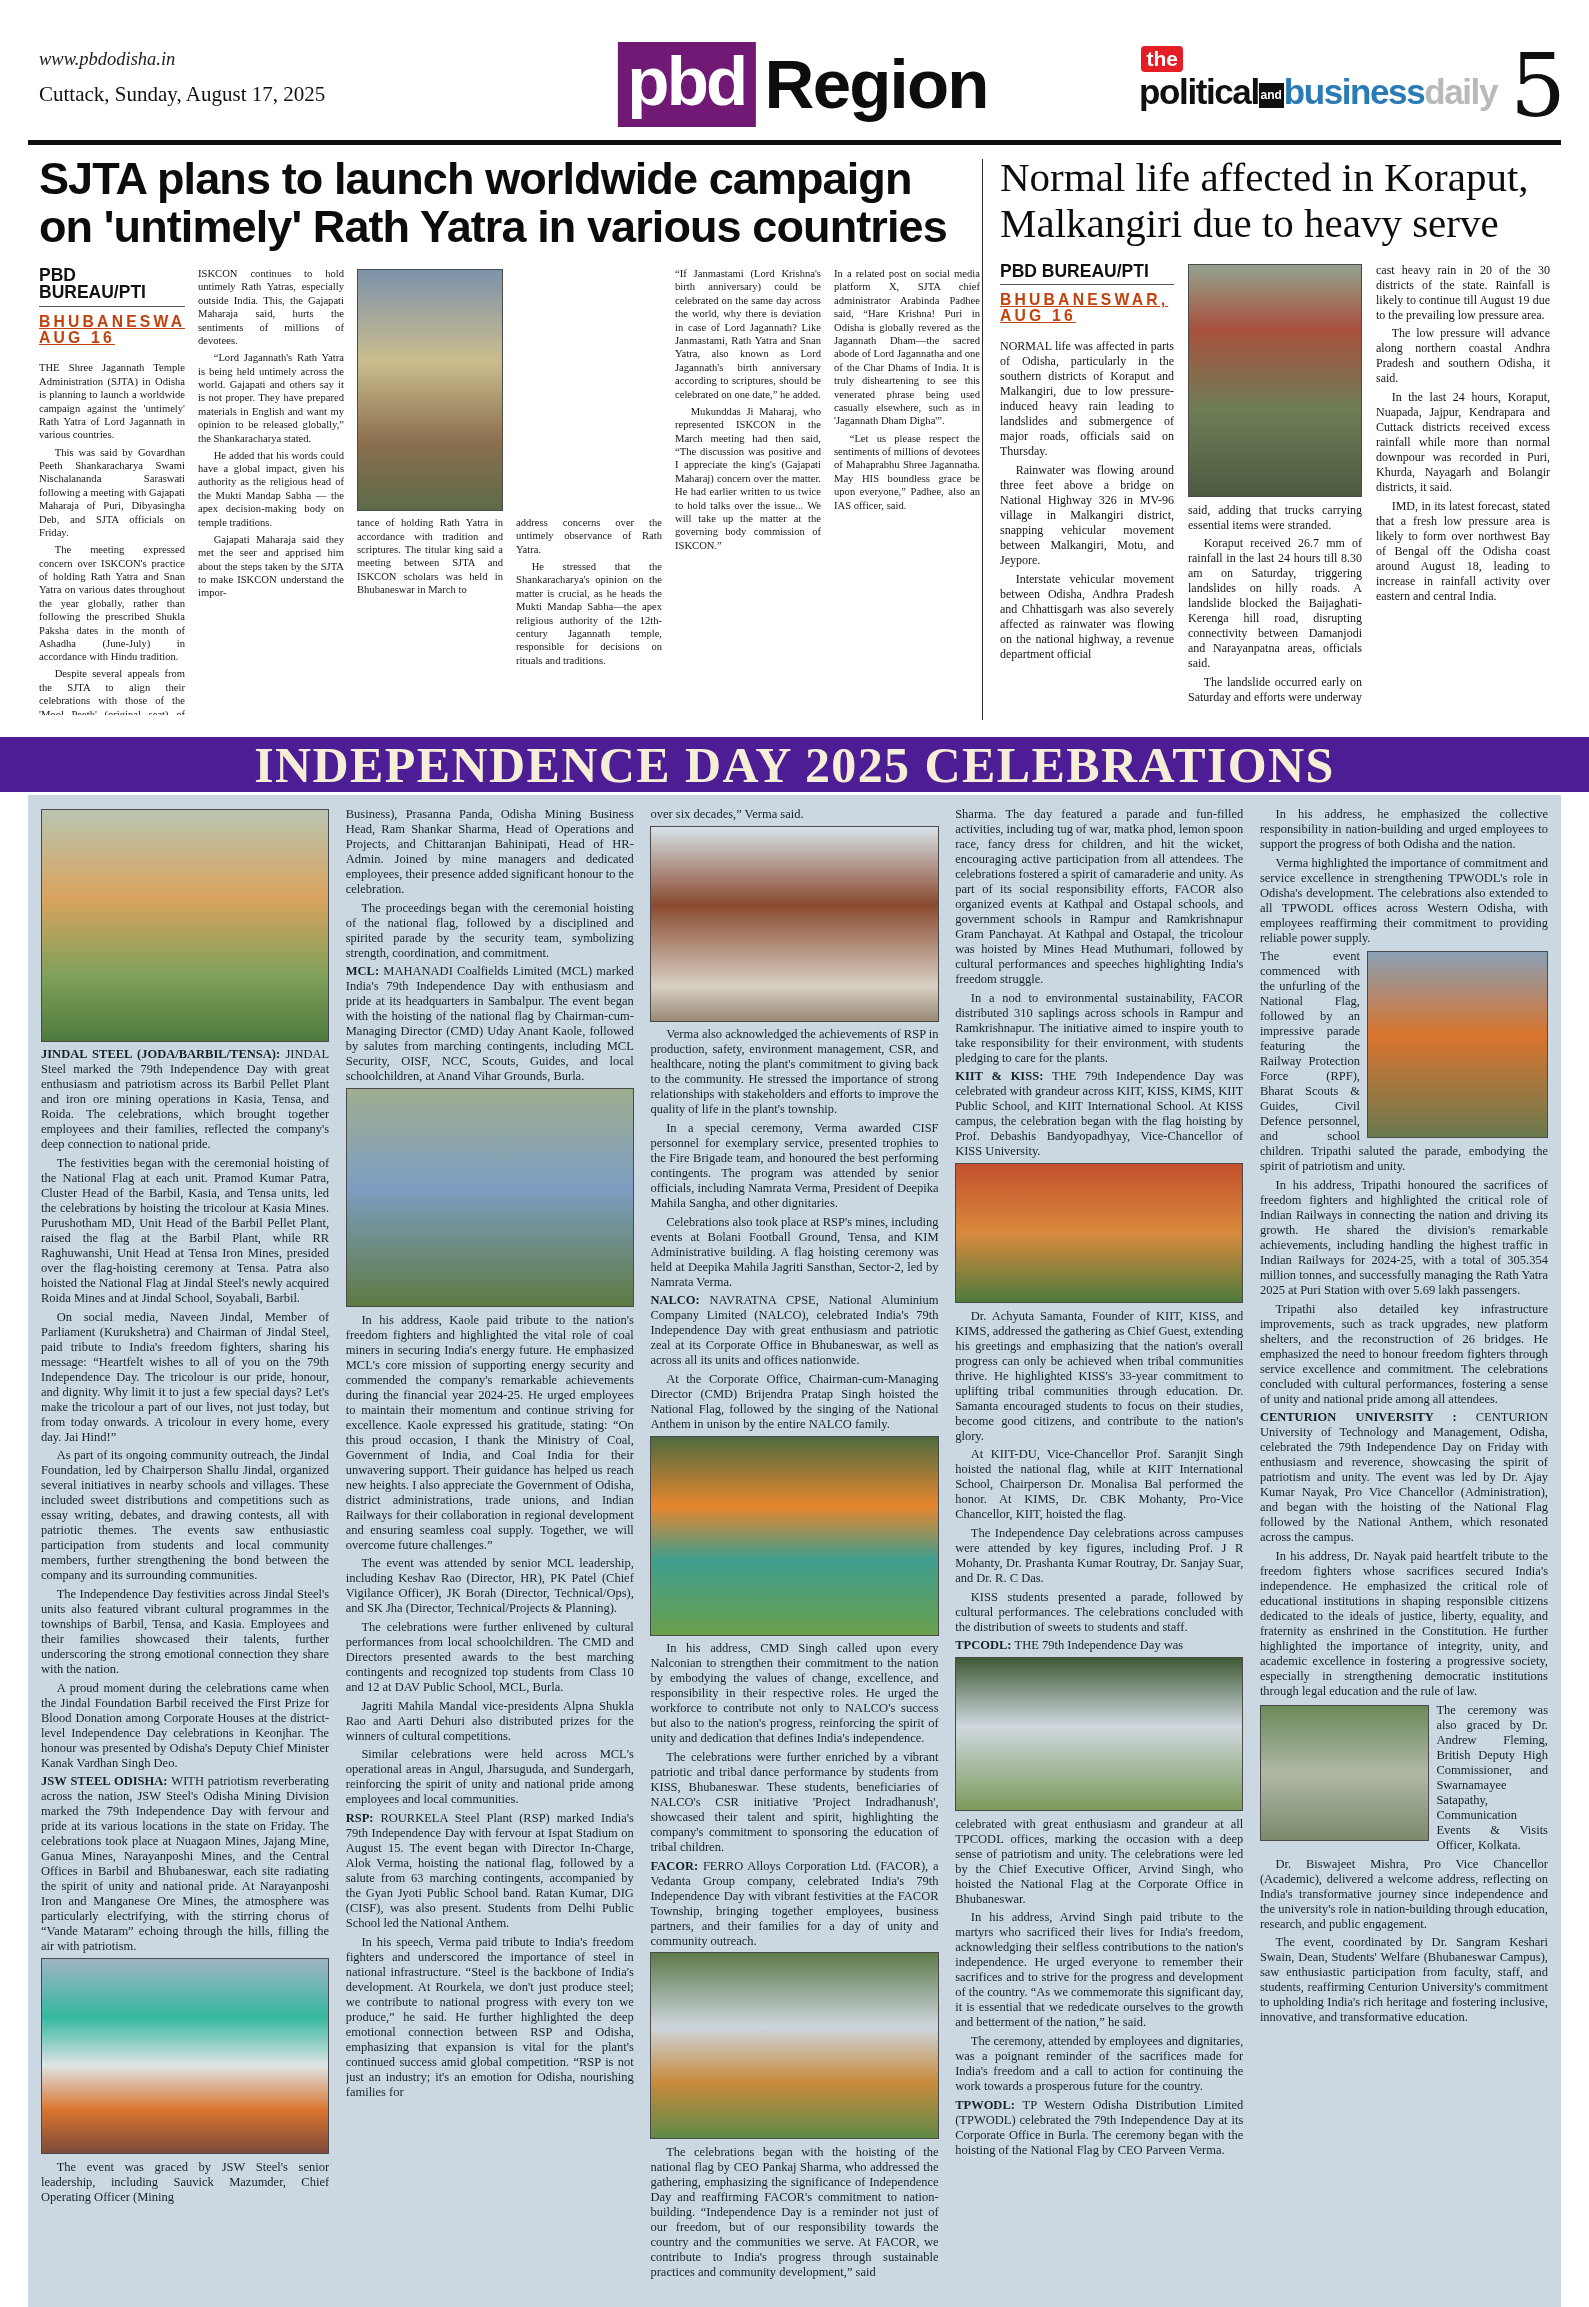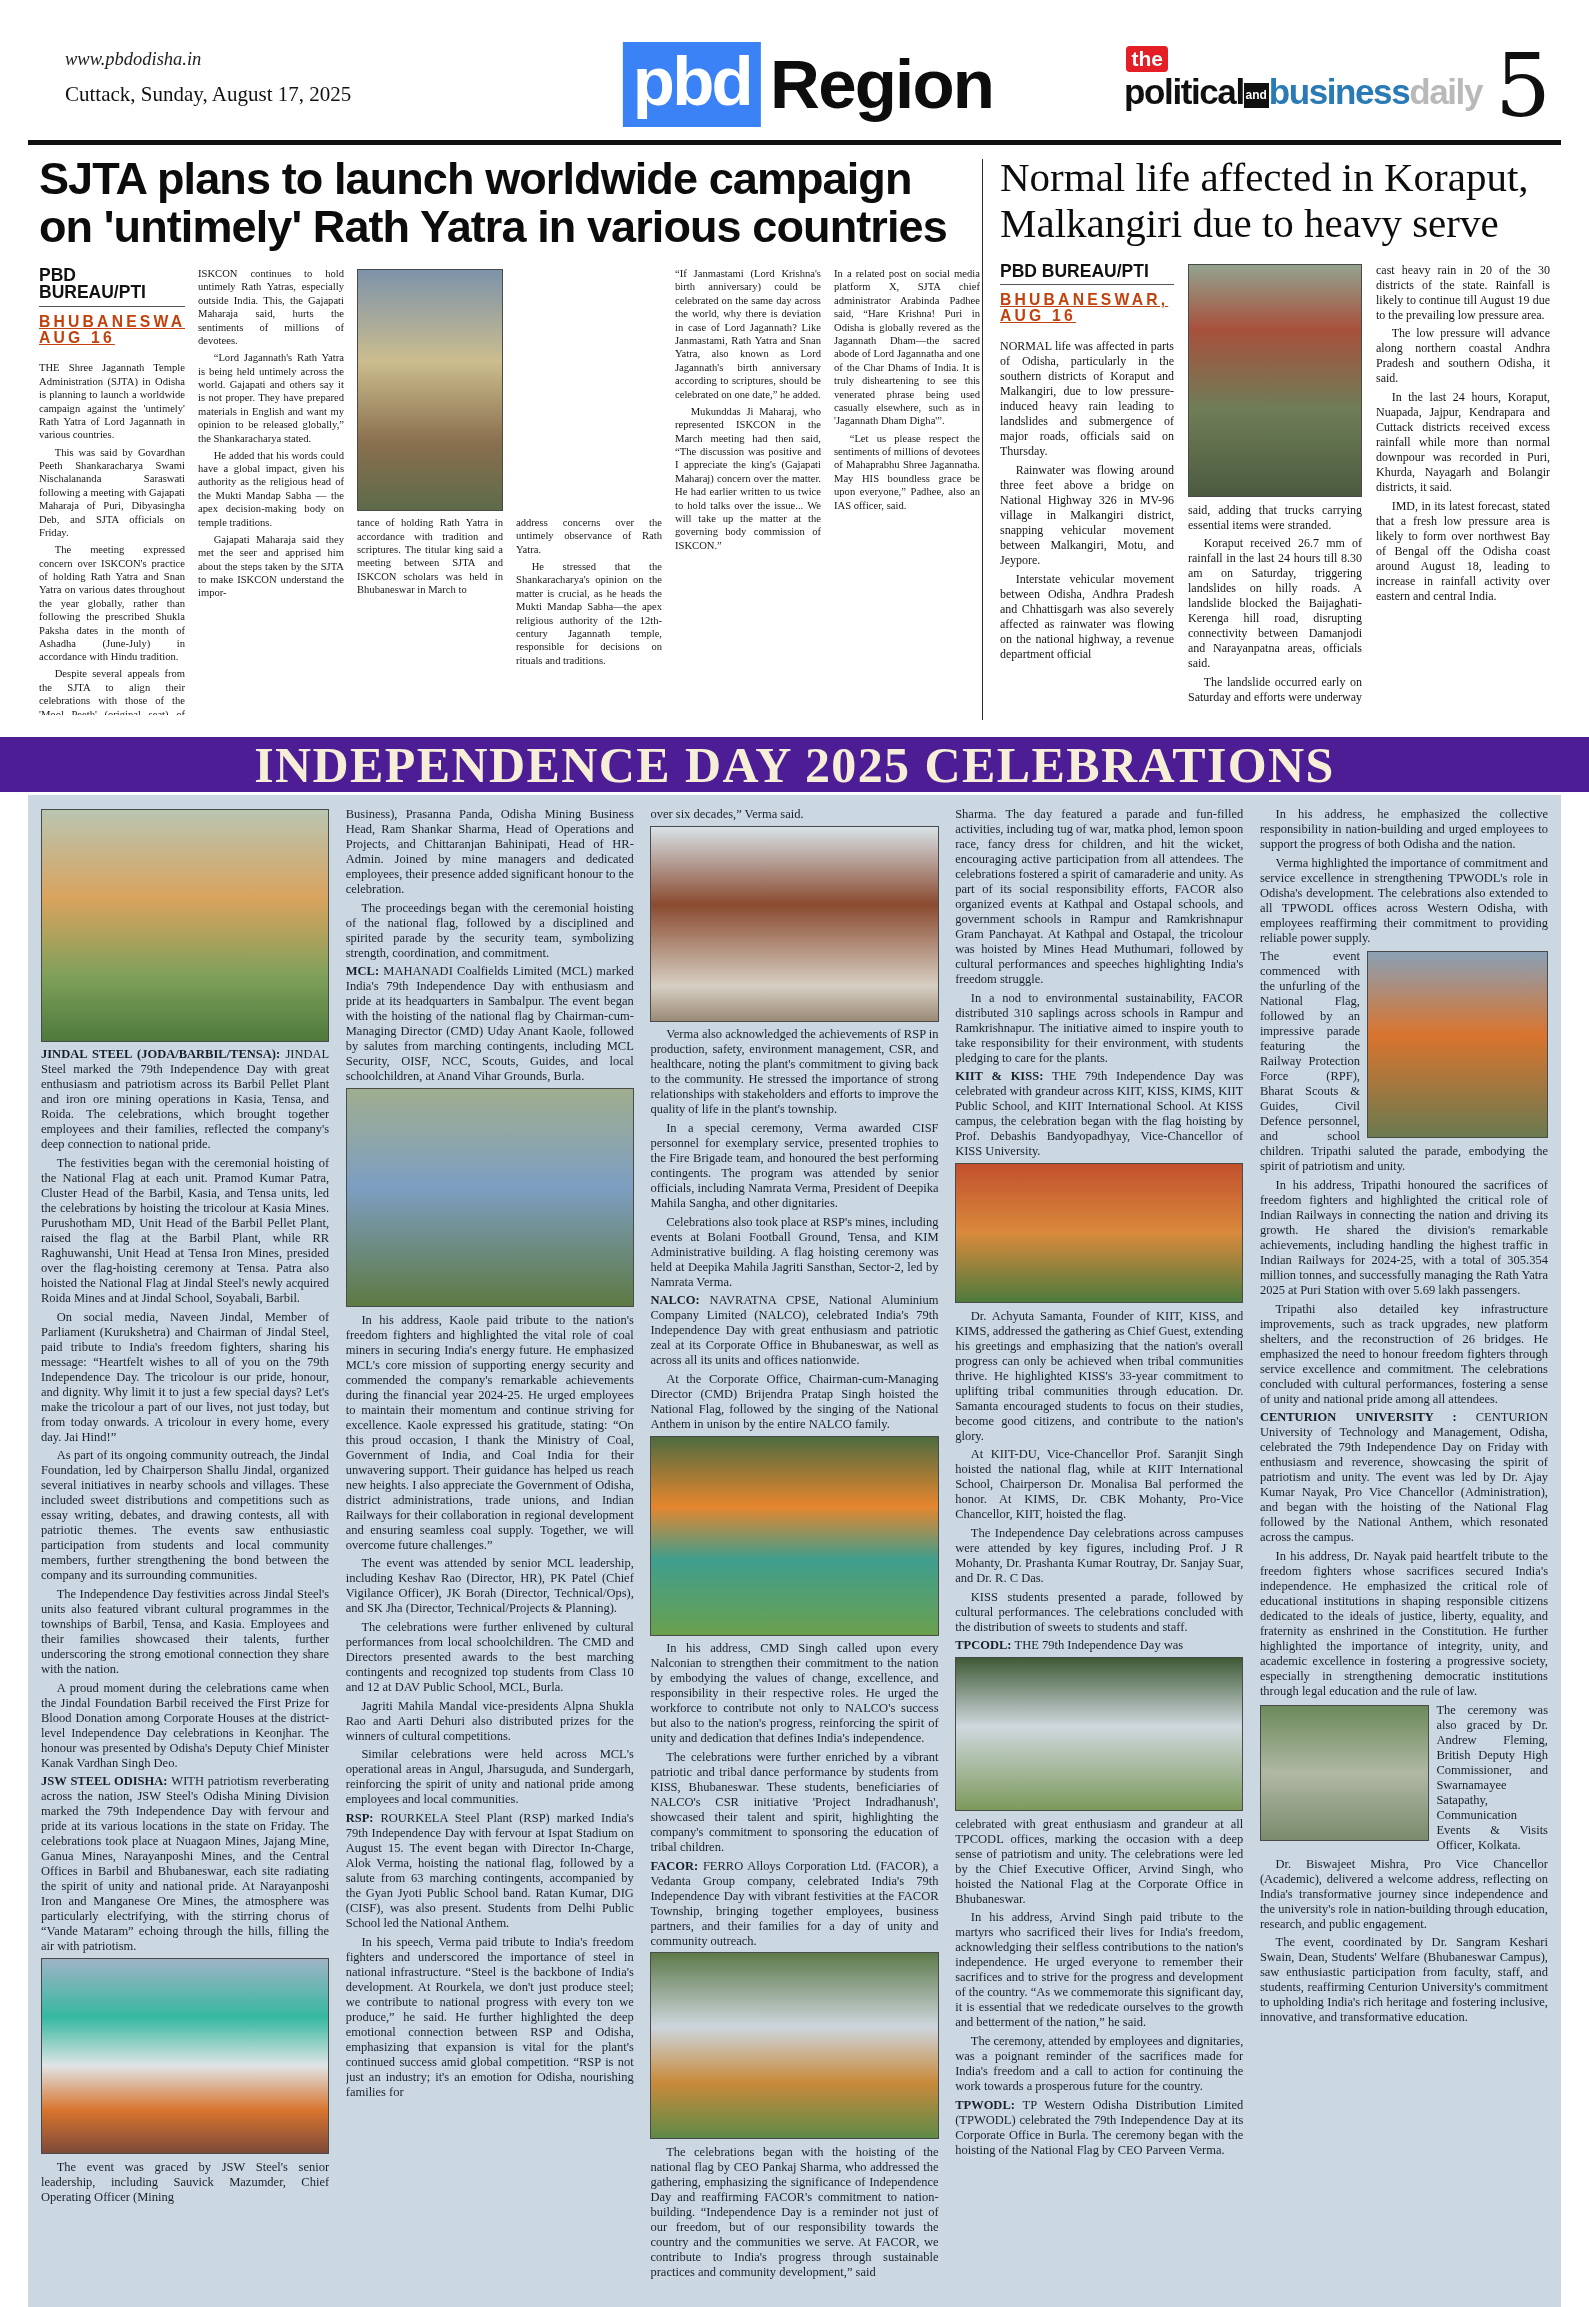--- a/index.html
+++ b/index.html
@@ -1,23 +1,23 @@
 <!DOCTYPE html>
 <html style="font-size:7.4px"><head>
 <meta charset="utf-8">
 <style>
   html,body{margin:0;padding:0;background:#ffffff;}
   .page{position:relative;width:1589px;height:2452px;background:#fff;color:#141414;
         font-family:"Liberation Serif", serif;overflow:hidden;}
   
-  .masthead{position:absolute;left:39px;right:38px;top:42px;height:99px;margin-left:26px;}
+  .masthead{position:absolute;left:39px;right:23px;top:42px;height:99px;}
   .site{position:absolute;left:0;top:8.3px;font:italic 18.5px/1 "Liberation Serif",serif;color:#222;}
   .mdate{position:absolute;left:0;top:42px;font:21px/1 "Liberation Serif",serif;color:#111;}
   .centerlogo{position:absolute;left:50%;transform:translateX(-50%);top:0;display:flex;align-items:center;gap:9.2px;}
-  .pbdbox{background:#3b82f6;color:#fff;font:800 69px/1 "Liberation Sans",sans-serif;
+  .pbdbox{background:#701a75;color:#fff;font:800 69px/1 "Liberation Sans",sans-serif;
           padding:4.6px 10px 11px;letter-spacing:-2.8px;}
   .regiontxt{font:800 69px/1 "Liberation Sans",sans-serif;color:#0d0d0d;letter-spacing:-1.8px;}
   .brand{position:absolute;right:69px;top:3.7px;text-align:left;}
   .brand .the{display:inline-block;background:#e31e24;color:#fff;font:800 21px/1 "Liberation Sans",sans-serif;
           padding:2.8px 5.5px;border-radius:3.7px;margin-left:1.8px;}
   .brandrow{margin-top:1.8px;white-space:nowrap;}
   .brandrow .w1{font:800 35px/1 "Liberation Sans",sans-serif;color:#101010;letter-spacing:-1.4px;}
   .brandrow .wand{display:inline-block;background:#101010;color:#fff;font:700 12px/1 "Liberation Sans",sans-serif;padding:6.5px 1.8px;vertical-align:4.6px;}
   .brandrow .w2{font:800 35px/1 "Liberation Sans",sans-serif;color:#2a7ab5;letter-spacing:-1.4px;}
   .brandrow .w3{font:800 35px/1 "Liberation Sans",sans-serif;color:#b9b9b9;letter-spacing:-1.4px;}

